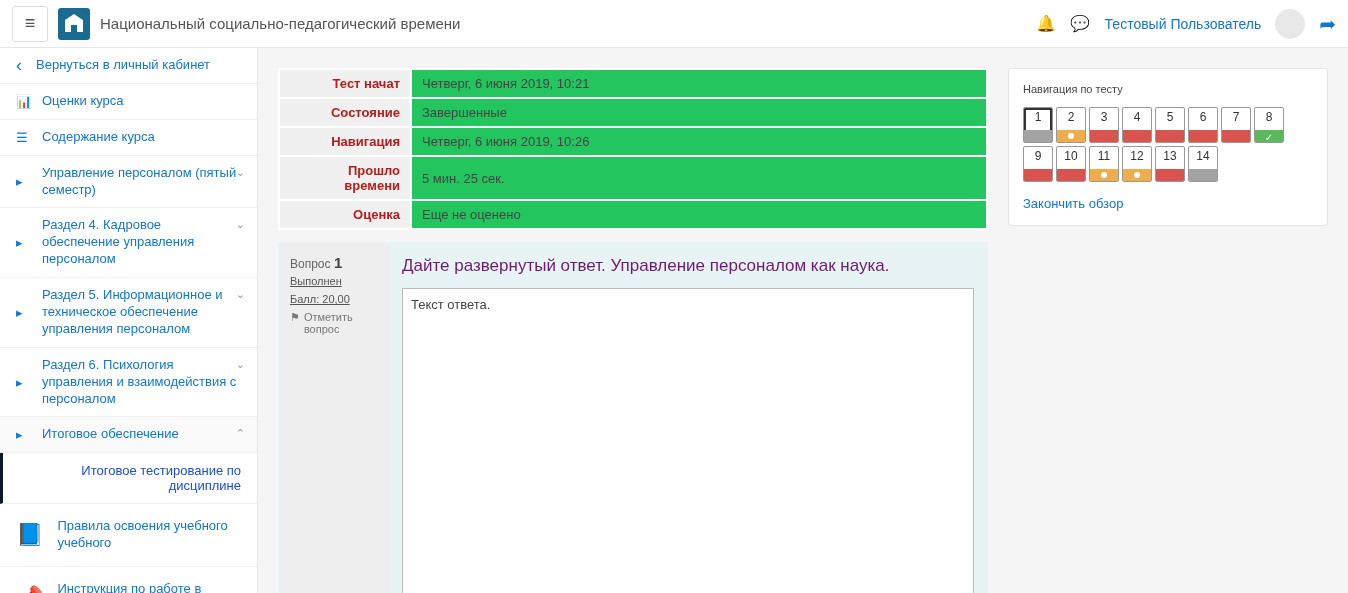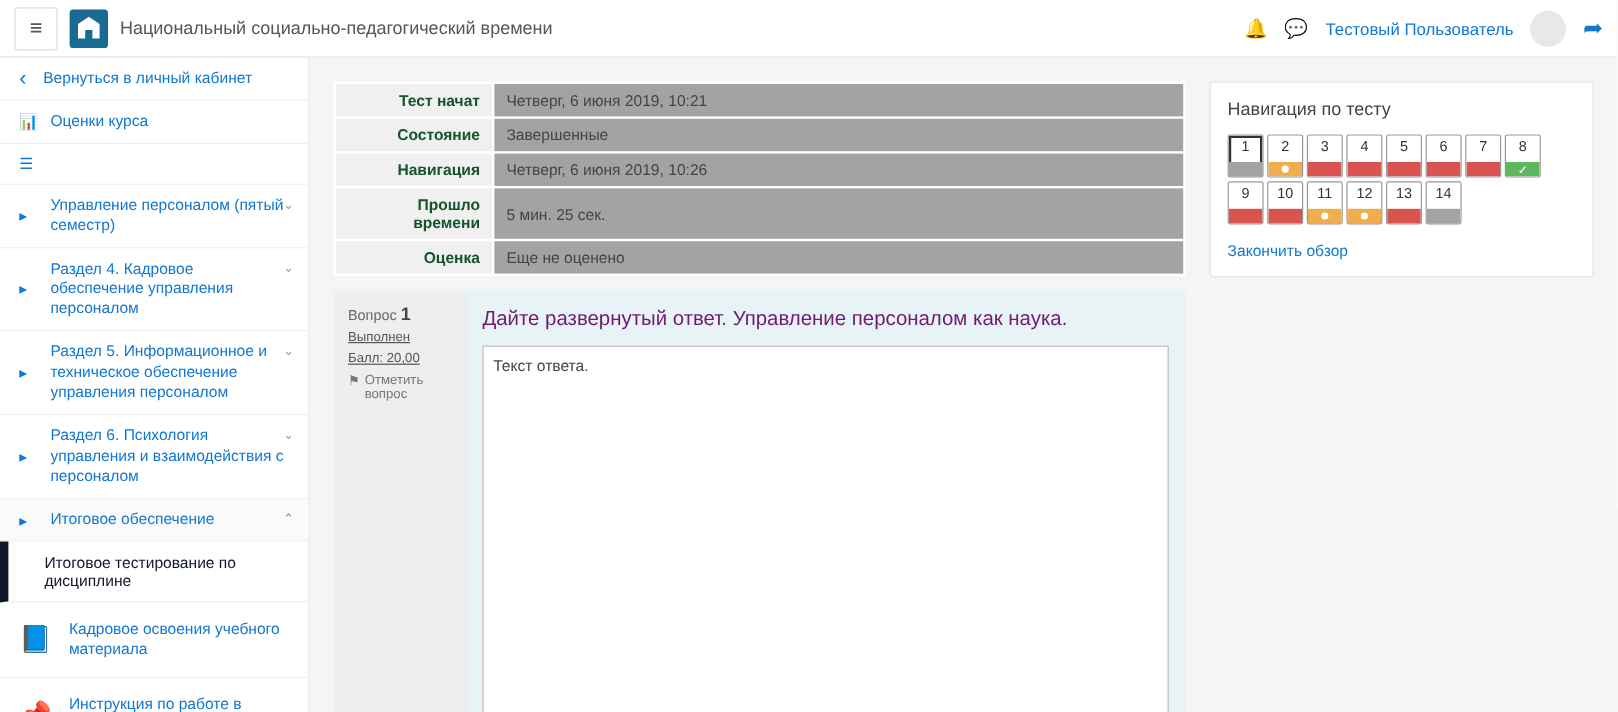--- a/index.html
+++ b/index.html
@@ -26,46 +26,46 @@
 
 
 .nav-item { padding: 9px 16px; color: #1177d1; font-size: 13px; cursor: pointer; border-bottom: 1px solid #f0f0f0; display: flex; align-items: center; gap: 10px; position: relative; }
 .nav-item.back { color: #1177d1; }
 .nav-item.back::before { content: "‹"; font-size: 18px; line-height: 12px; margin-right: 4px; }
 .nav-item .ni-icon { width: 16px; flex-shrink: 0; font-size: 13px; color: #1177d1; }
 .nav-item .ni-text { flex: 1; line-height: 1.3; }
 .nav-item.expandable::after { content: "⌄"; position: absolute; right: 12px; top: 10px; color: #999; font-size: 11px; }
 .nav-item.expanded::after { content: "⌃"; }
 .nav-item.active { color: #1177d1; background: #fafafa; }
-.nav-sub { padding: 10px 16px 10px 30px; color: #0f172a; font-size: 13px; cursor: pointer; border-left: 7px solid #0f172a; border-bottom: 1px solid #f0f0f0; }
+.nav-sub { padding: 10px 16px 10px 30px; color: #1d4ed8; font-size: 13px; cursor: pointer; border-left: 3px solid #0f172a; border-bottom: 1px solid #f0f0f0; text-align: right; }
 .nav-big { padding: 14px 16px; display: flex; align-items: center; gap: 14px; color: #1177d1; font-size: 13px; cursor: pointer; border-bottom: 1px solid #f0f0f0; }
 .nav-big .big-icon { width: 28px; height: 28px; display: flex; align-items: center; justify-content: center; font-size: 22px; color: #5a6b7a; }
 .nav-big .big-text { line-height: 1.3; }
 
 
 .summary-table { width: 100%; background: #fff; }
 .summary-table tr { border-bottom: 1px solid #fff; }
 .summary-table td { padding: 6px 10px; font-size: 13px; }
-.summary-table td:first-child { width: 130px; text-align: right; font-weight: bold; background: #f0f0f0; color: #14532d; }
-.summary-table td:last-child { color: #444; background: #a3a3a3; }
+.summary-table td:first-child { width: 130px; text-align: right; font-weight: bold; background: #f0f0f0; color: #b91c1c; }
+.summary-table td:last-child { color: #444; background: #22c55e; }
 
 
 .question-wrap { display: flex; margin-top: 12px; background: #e7f3f5; padding: 2px; }
 .q-info { width: 110px; background: #eee; padding: 10px; font-size: 11px; color: #555; }
 .q-info .qnum { font-size: 12px; color: #666; margin-bottom: 4px; }
 .q-info .qnum b { font-size: 15px; color: #444; }
 .q-info .qline { margin-bottom: 6px; text-decoration: underline; }
 .q-info .flag-link { color: #777; cursor: pointer; font-size: 11px; display: flex; gap: 4px; align-items: flex-start; }
 .q-content { flex: 1; padding: 12px; }
 .q-text { font-size: 17px; color: #701a75; margin-bottom: 12px; }
 .answer-box { width: 100%; min-height: 340px; background: #fff; border: 1px solid #bbb; padding: 8px; font-size: 13px; color: #444; resize: vertical; }
 
 
 .nav-panel { background: #fff; border: 1px solid #e5e5e5; border-radius: 3px; padding: 14px; }
-.nav-panel-title { font-size: 15px; color: #444; margin-bottom: 12px; }
+.nav-panel-title { font-size: 11px; color: #444; margin-bottom: 12px; }
 .qn-grid { display: flex; flex-wrap: wrap; gap: 3px; margin-bottom: 14px; }
 .qn-btn { width: 30px; height: 36px; border: 1px solid #999; border-radius: 2px; font-size: 12px; color: #333; cursor: pointer; position: relative; display: flex; align-items: flex-start; justify-content: center; padding-top: 2px; background: #fff; overflow: hidden; }
 .qn-btn::after { content: ""; position: absolute; bottom: 0; left: 0; right: 0; height: 12px; }
 .qn-btn.gray::after { background: #a3a3a3; }
 .qn-btn.red::after { background: #d9534f; }
 .qn-btn.green::after { background: #5cb85c; }
 .qn-btn.orange::after { background: #f0ad4e; }
 .qn-btn.orange::before { content: ""; position: absolute; bottom: 3px; left: 50%; transform: translateX(-50%); width: 6px; height: 6px; border-radius: 50%; background: #fff; z-index: 1; }
 .qn-btn.green::before { content: "✓"; position: absolute; bottom: -1px; left: 0; right: 0; color: #fff; font-size: 10px; text-align: center; z-index: 1; }
 .qn-btn.current { box-shadow: 0 0 0 2px #333 inset; }
@@ -96,20 +96,21 @@
   <div class="sidebar">
     <div class="nav-item back">
       <span class="ni-text">Вернуться в личный кабинет</span>
     </div>
     <div class="nav-item">
       <span class="ni-icon">📊</span>
       <span class="ni-text">Оценки курса</span>
     </div>
     <div class="nav-item">
       <span class="ni-icon">☰</span>
+      <span class="ni-text">Содержание курса</span>
     </div>
     <div class="nav-item expandable">
       <span class="ni-icon">▸</span>
       <span class="ni-text">Управление персоналом (пятый семестр)</span>
     </div>
     <div class="nav-item expandable">
       <span class="ni-icon">▸</span>
       <span class="ni-text">Раздел 4. Кадровое обеспечение управления персоналом</span>
     </div>
     <div class="nav-item expandable">
@@ -121,21 +122,21 @@
       <span class="ni-text">Раздел 6. Психология управления и взаимодействия с персоналом</span>
     </div>
     <div class="nav-item expandable expanded active">
       <span class="ni-icon">▸</span>
       <span class="ni-text">Итоговое обеспечение</span>
     </div>
     <div class="nav-sub">Итоговое тестирование по дисциплине</div>
 
     <div class="nav-big">
       <span class="big-icon">📘</span>
-      <span class="big-text">Кадровое освоения учебного материала</span>
+      <span class="big-text">Правила освоения учебного учебного</span>
     </div>
     <div class="nav-big">
       <span class="big-icon">📌</span>
       <span class="big-text">Инструкция по работе в системе обучения</span>
     </div>
 
   </div>
 
   <div class="main">
     <div class="main-col">

